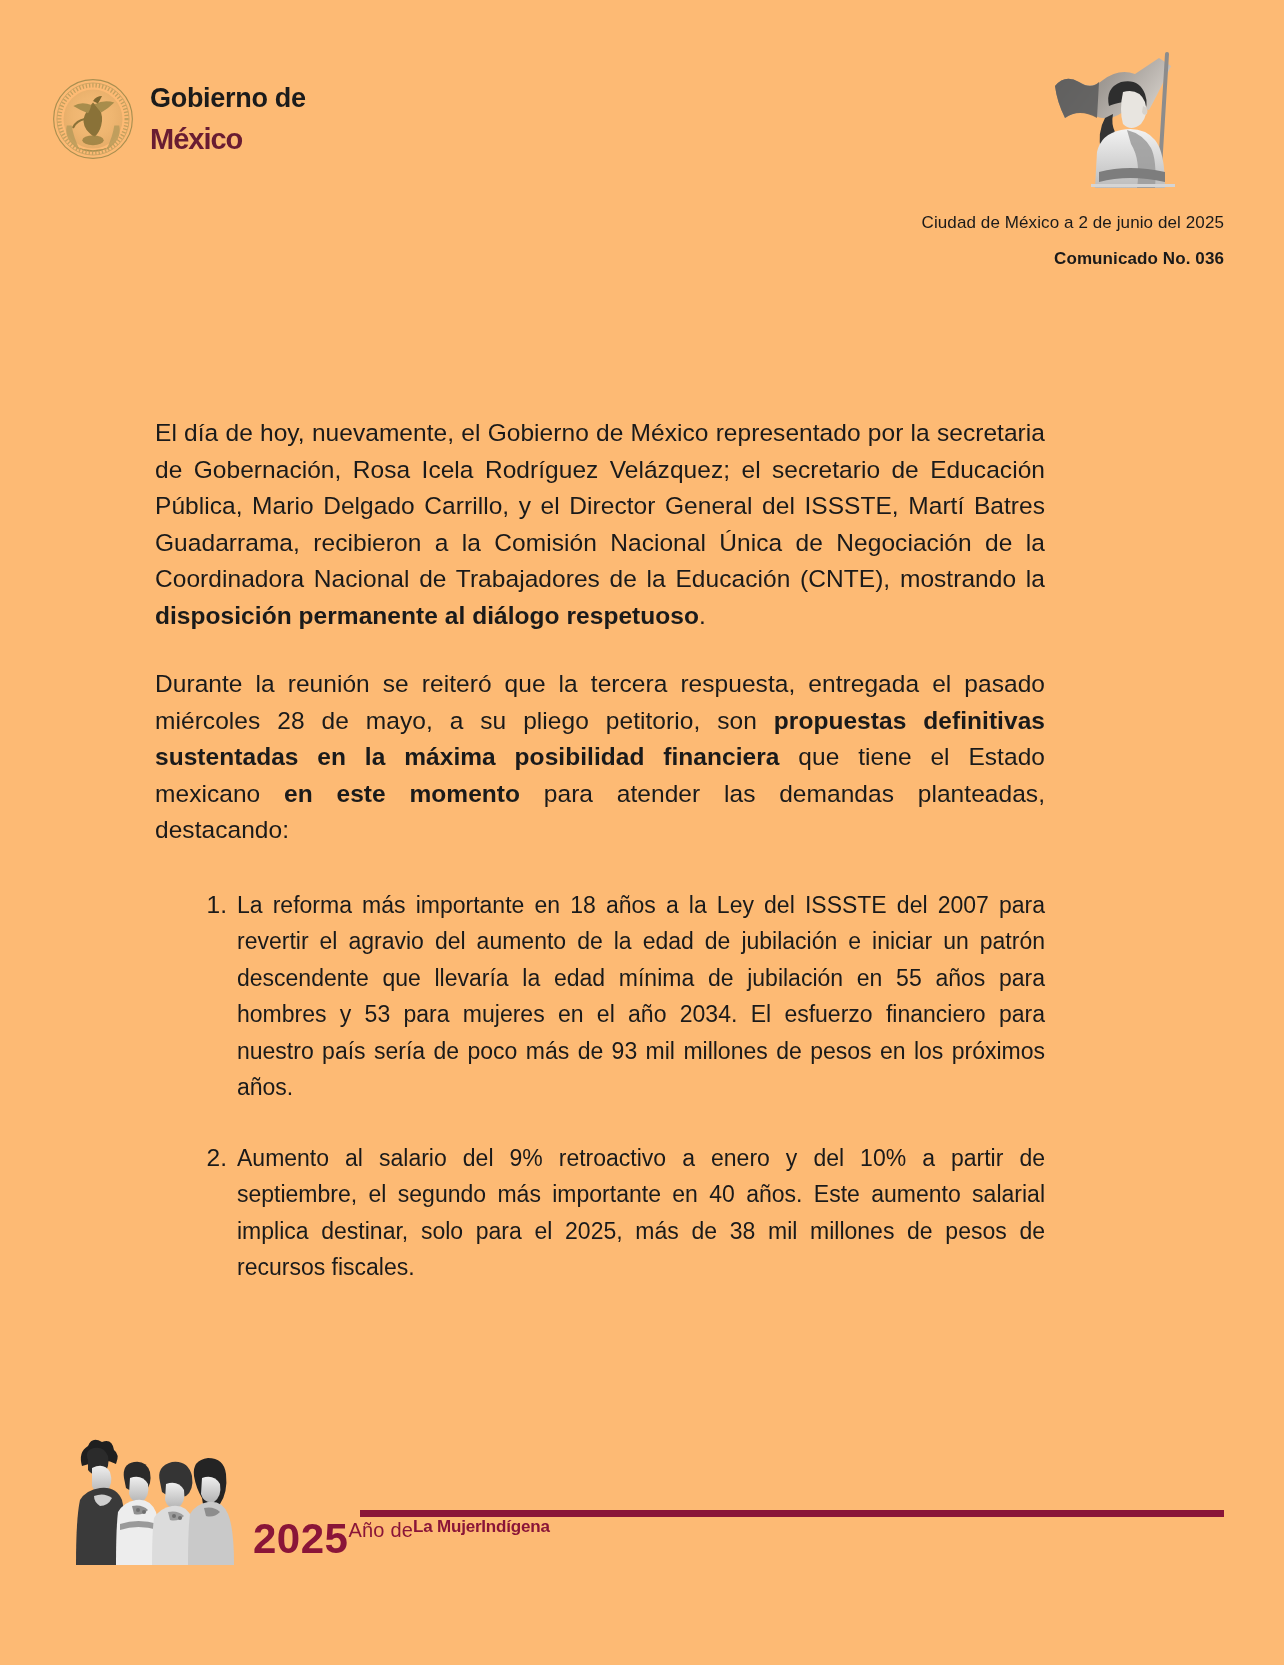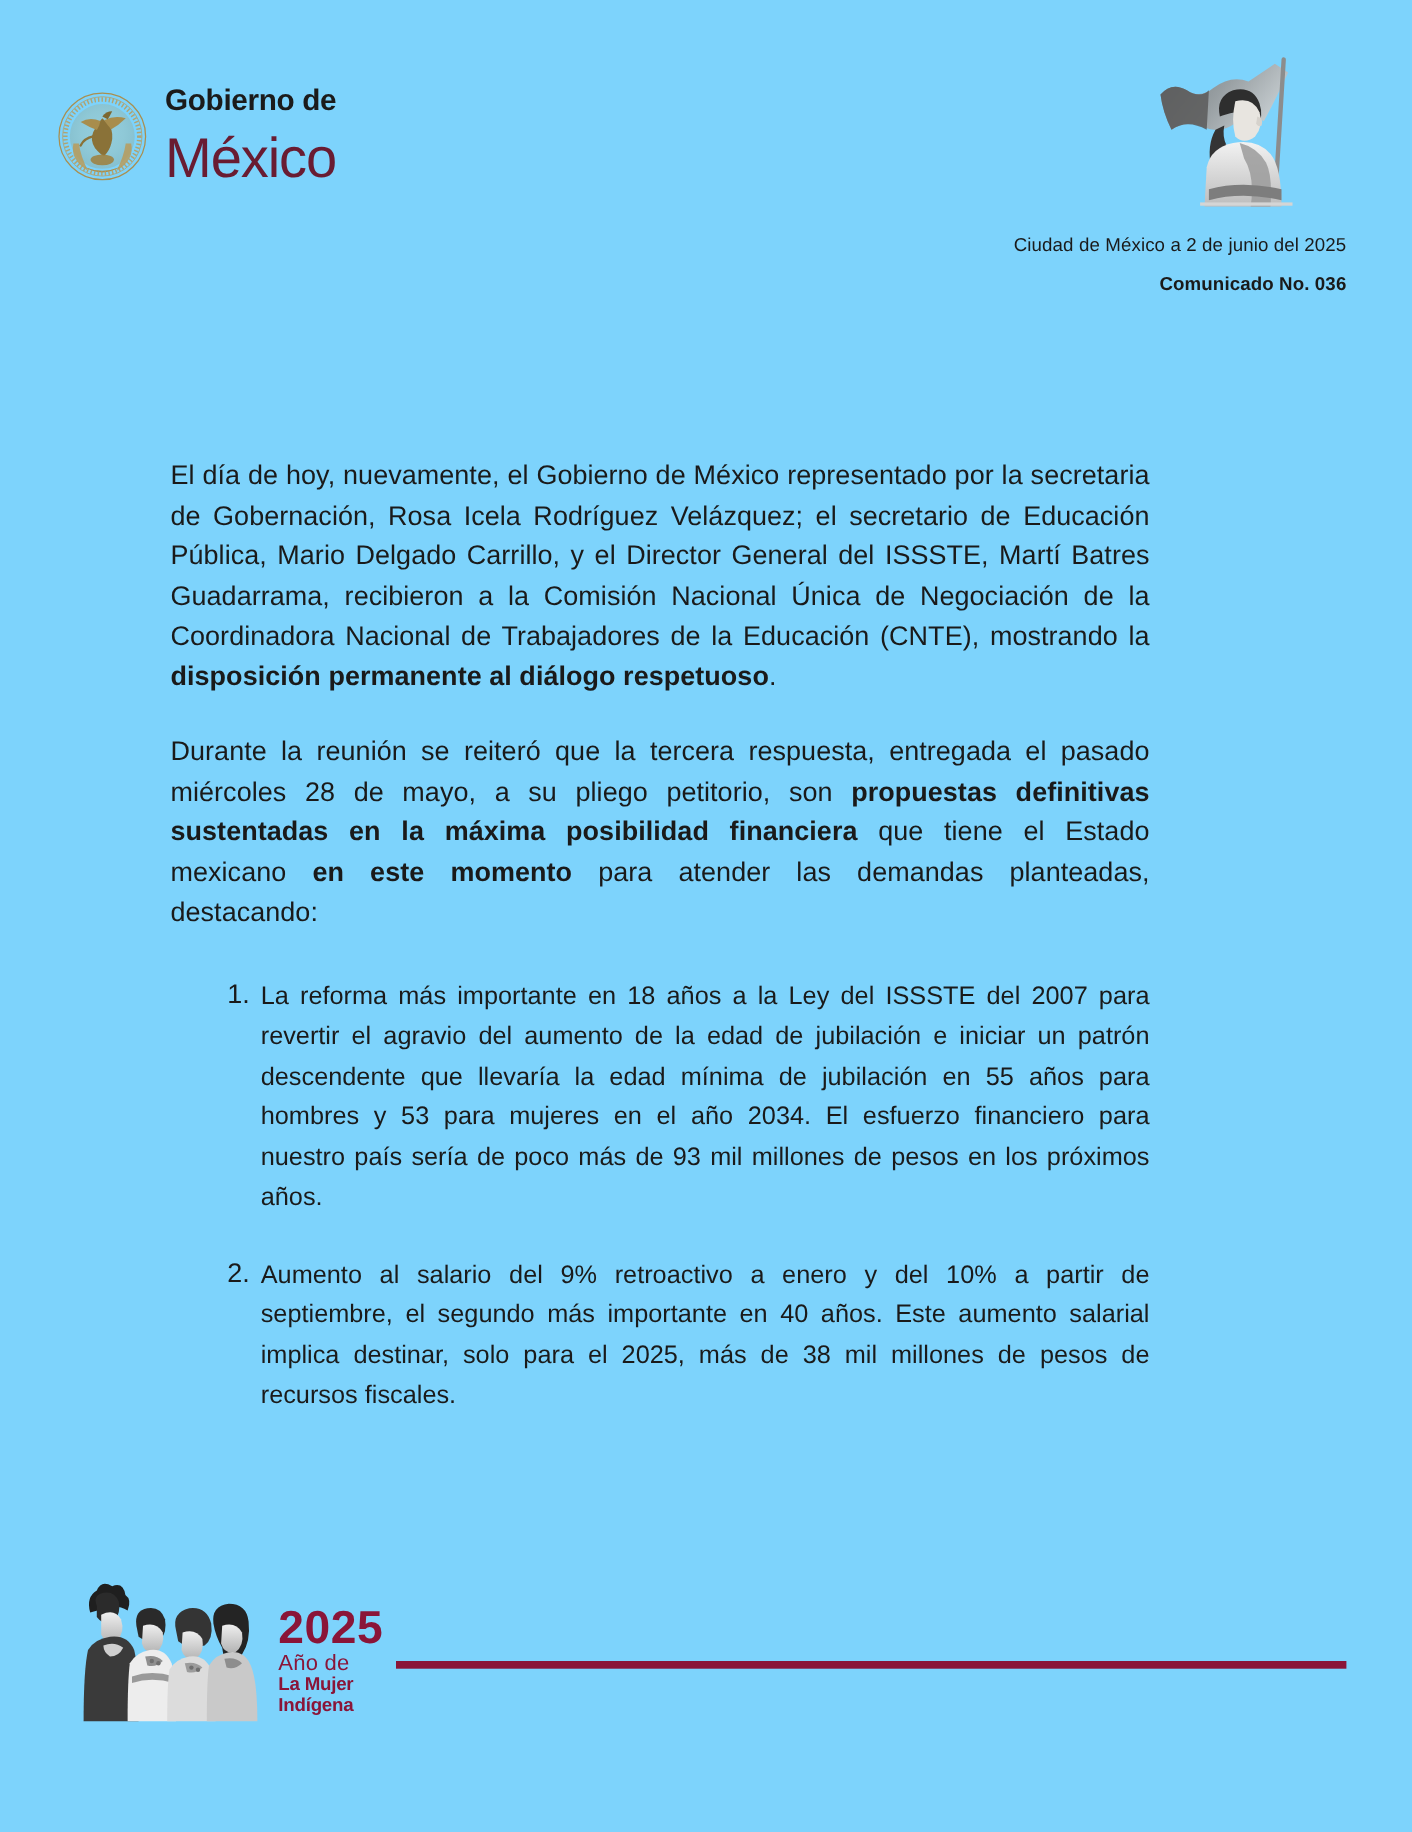--- a/index.html
+++ b/index.html
@@ -4,21 +4,21 @@
 <style>
   html, body {
     margin: 0;
     padding: 0;
     background: #ffffff;
   }
   .page {
     position: relative;
     width: 1284px;
     height: 1665px;
-    background: #7dd3fc;
+    background: #fdba74;
     font-family: "Liberation Sans", sans-serif;
     color: #1a1a1a;
     overflow: hidden;
   }
 
   
   .header {
     position: absolute;
     top: 0; left: 0; right: 0;
     height: 200px;
@@ -43,22 +43,22 @@
     line-height: 1;
   }
   .brand-gob {
     font-size: 27px;
     font-weight: bold;
     letter-spacing: -0.3px;
     color: #1b1b1b;
     font-family: "Liberation Sans", sans-serif;
   }
   .brand-mex {
-    font-size: 51px;
-    font-weight: normal;
+    font-size: 29px;
+    font-weight: bold;
     letter-spacing: -1px;
     color: #691c32;
     margin-top: 13px;
     font-family: "Liberation Sans", sans-serif;
   }
   .flagwoman {
     position: absolute;
     right: 95px;
     top: 48px;
     width: 150px;
@@ -158,21 +158,21 @@
     align-items: flex-end;
     gap: 10px;
   }
   .women-art {
     width: 175px;
     height: 135px;
     flex: 0 0 175px;
   }
   .footer-text {
     display: flex;
-    flex-direction: column;
+    flex-direction: row;
     line-height: 1;
     padding-bottom: 6px;
   }
   .ft-2025 {
     font-size: 42px;
     font-weight: bold;
     color: #8a1538;
     letter-spacing: 0.5px;
     line-height: 0.98;
   }

